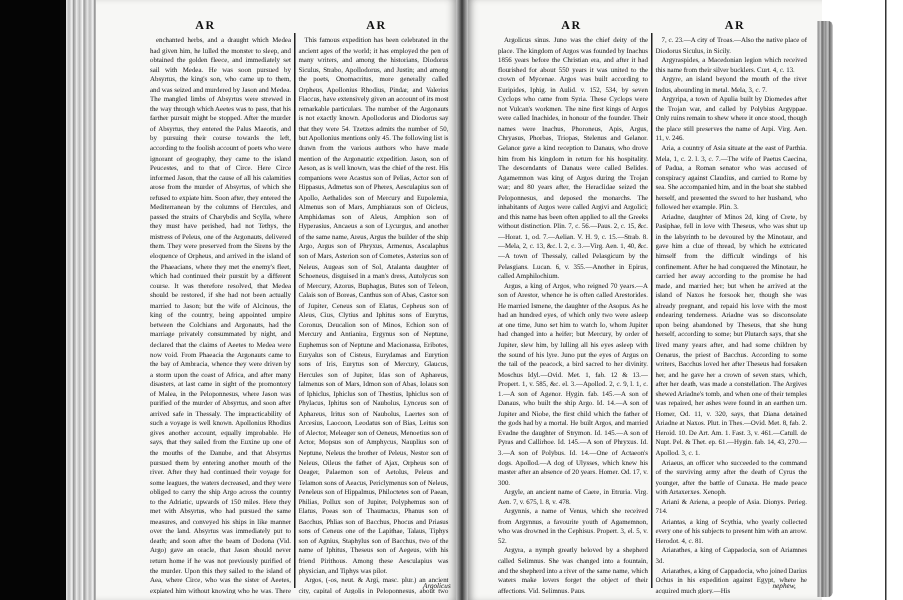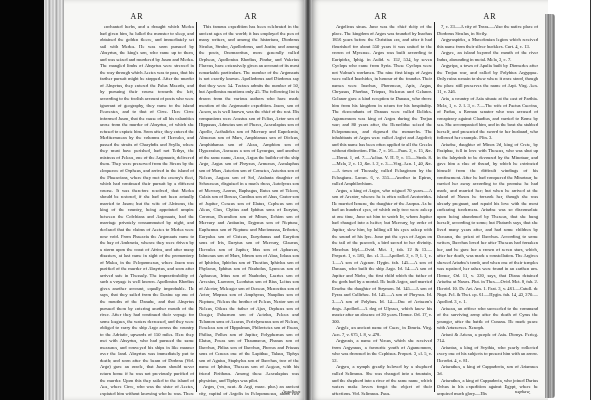--- a/index.html
+++ b/index.html
@@ -26,21 +26,21 @@
     }
     .page-edges-right {
       position: absolute; left: 545px; top: 14px; width: 10px; height: 384px;
       background: repeating-linear-gradient(90deg, #888 0px, #c6c6c6 2px, #707070 3px, #b0b0b0 5px);
       border-radius: 0 3px 3px 0;
     }
     .scan-line {
       position: absolute; left: 590px; top: 0; width: 1px; height: 400px; background: #333;
     }
     .running-head {
-      position: absolute; top: 12px; font-size: 8px; font-weight: normal; letter-spacing: 1px; color: #111;
+      position: absolute; top: 12px; font-size: 8px; font-weight: bold; letter-spacing: 1px; color: #111;
       text-align: center; width: 110px;
     }
     .col {
       position: absolute; top: 24px; height: 372px; overflow: hidden;
       font-size: 4.6px; line-height: 6.55px; color: #141414; text-align: justify;
       filter: blur(0.15px);
     }
     .col p { margin: 0; text-indent: 4px; }
     .rule { position: absolute; top: 22px; width: 1px; height: 370px; background: #222; }
     .catchword { position: absolute; font-size: 4.8px; font-style: italic; color: #111; }

